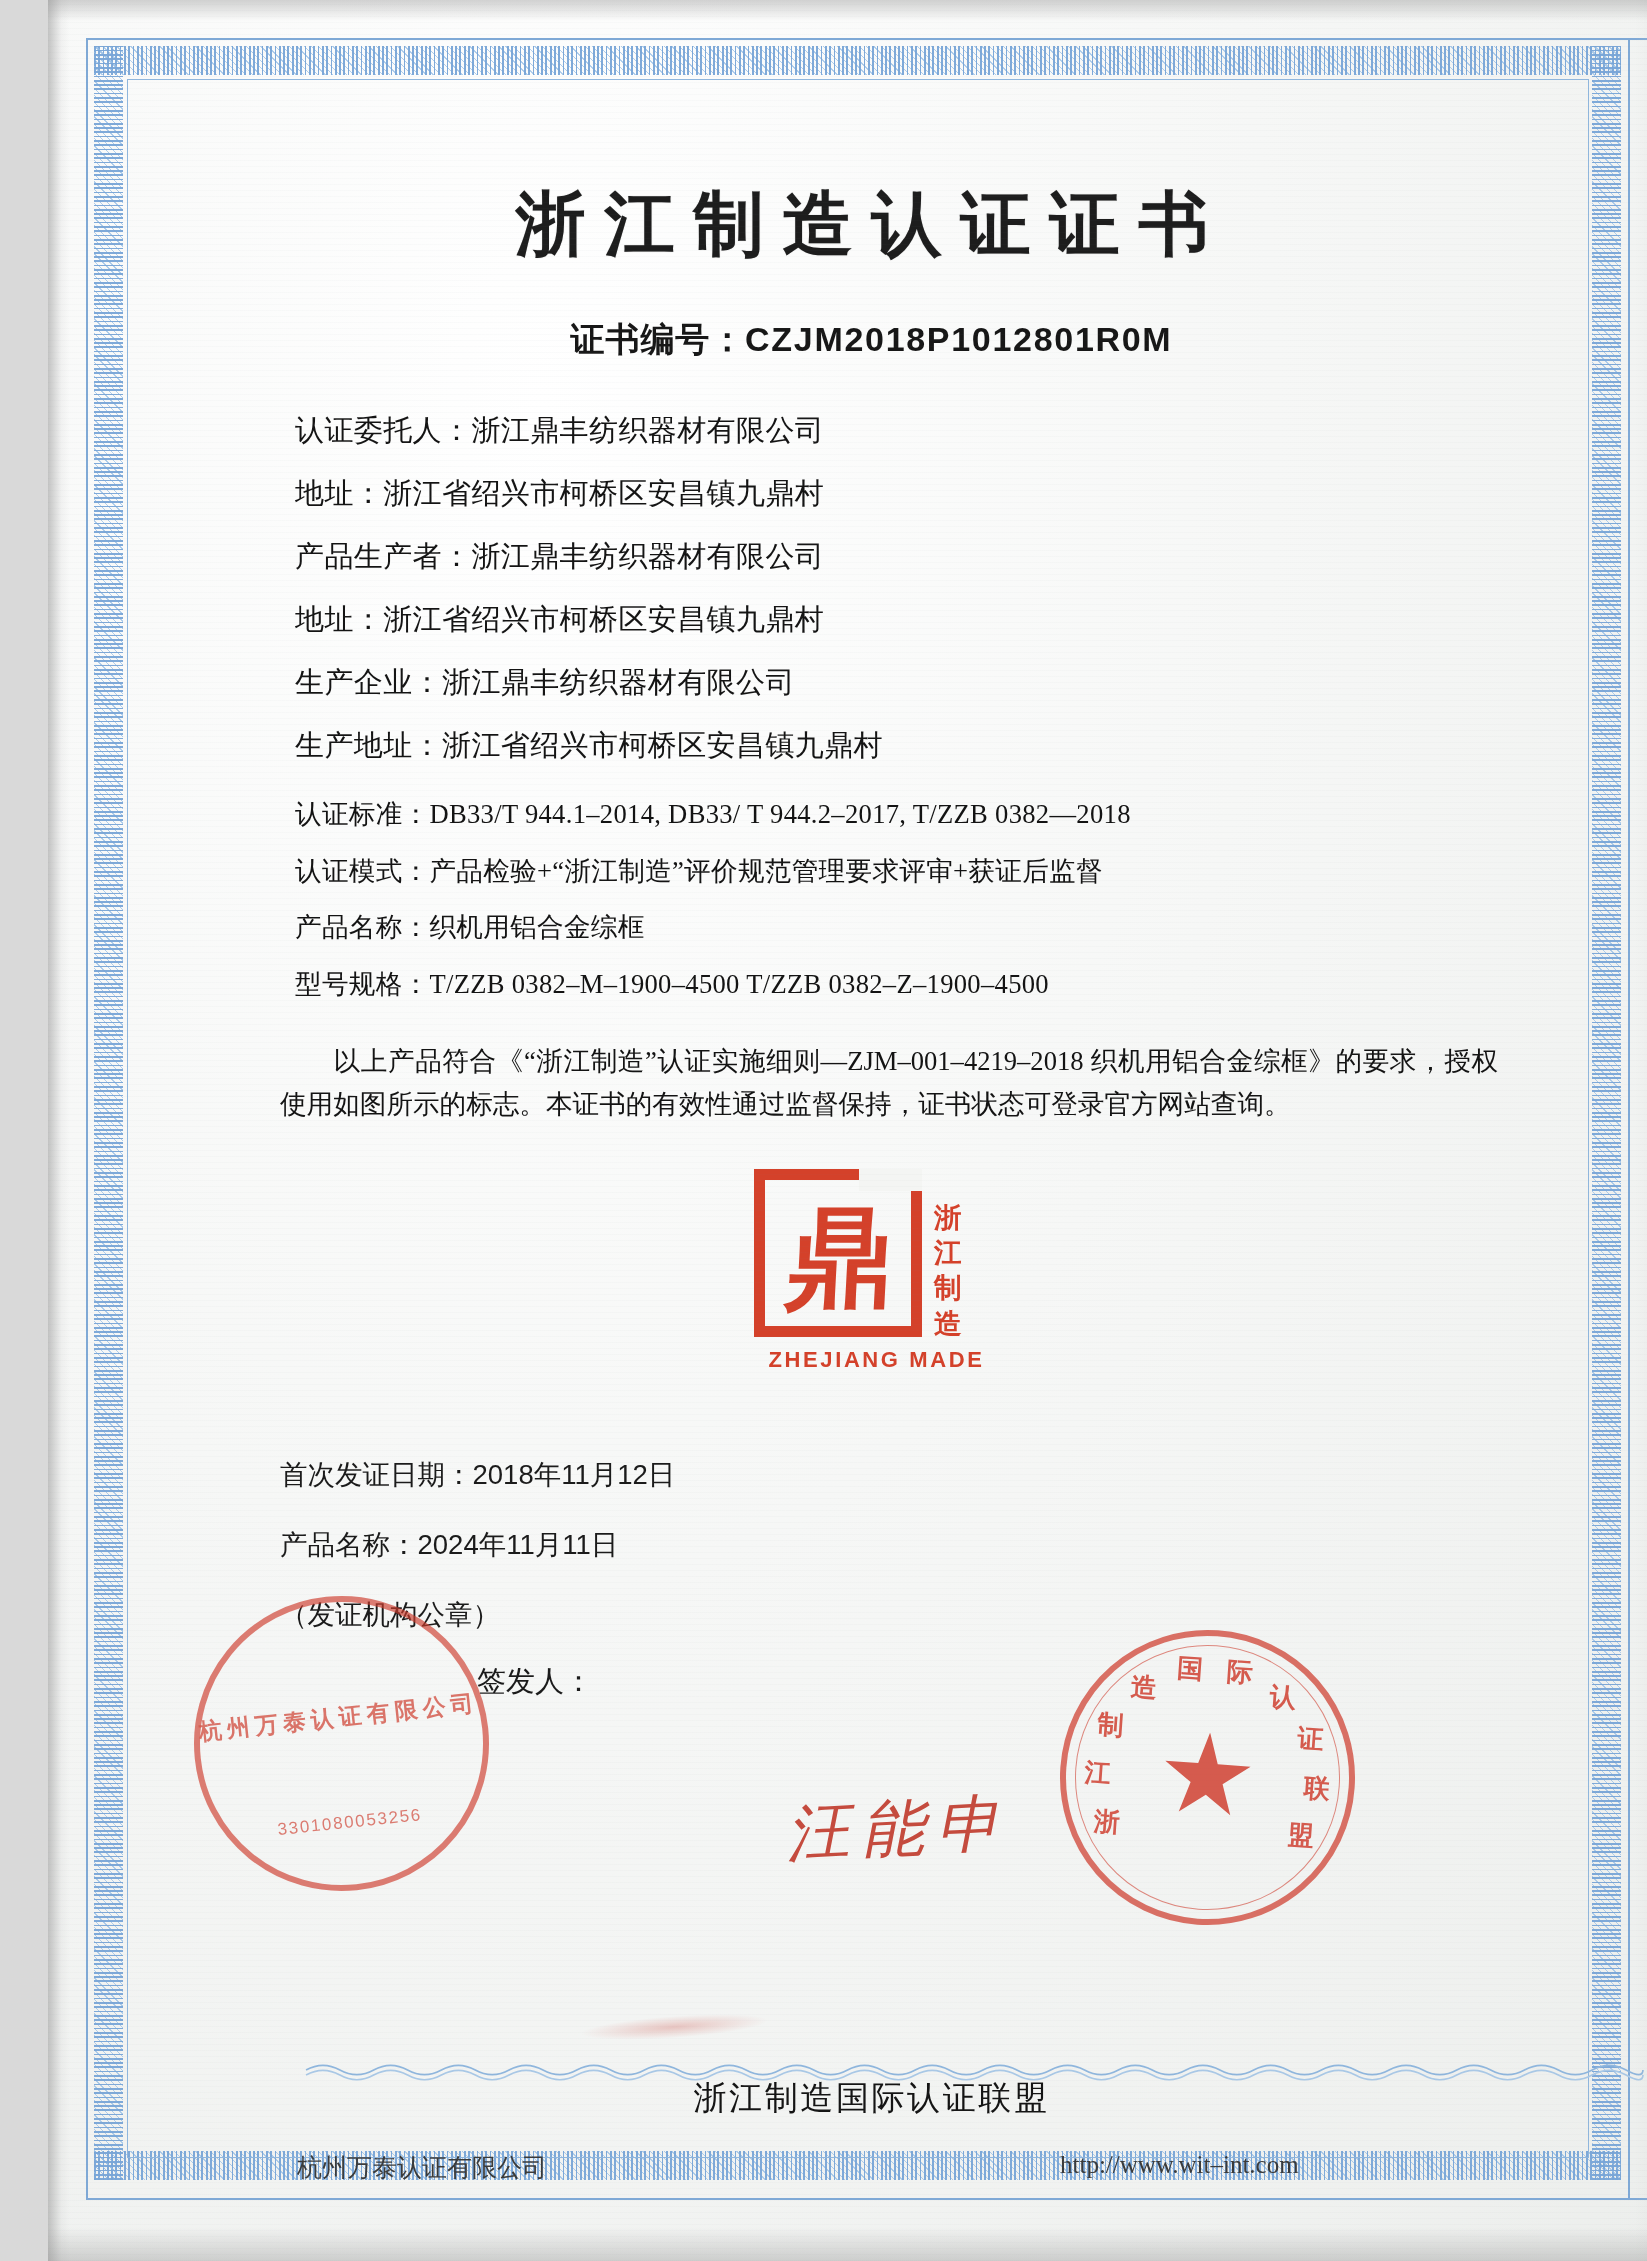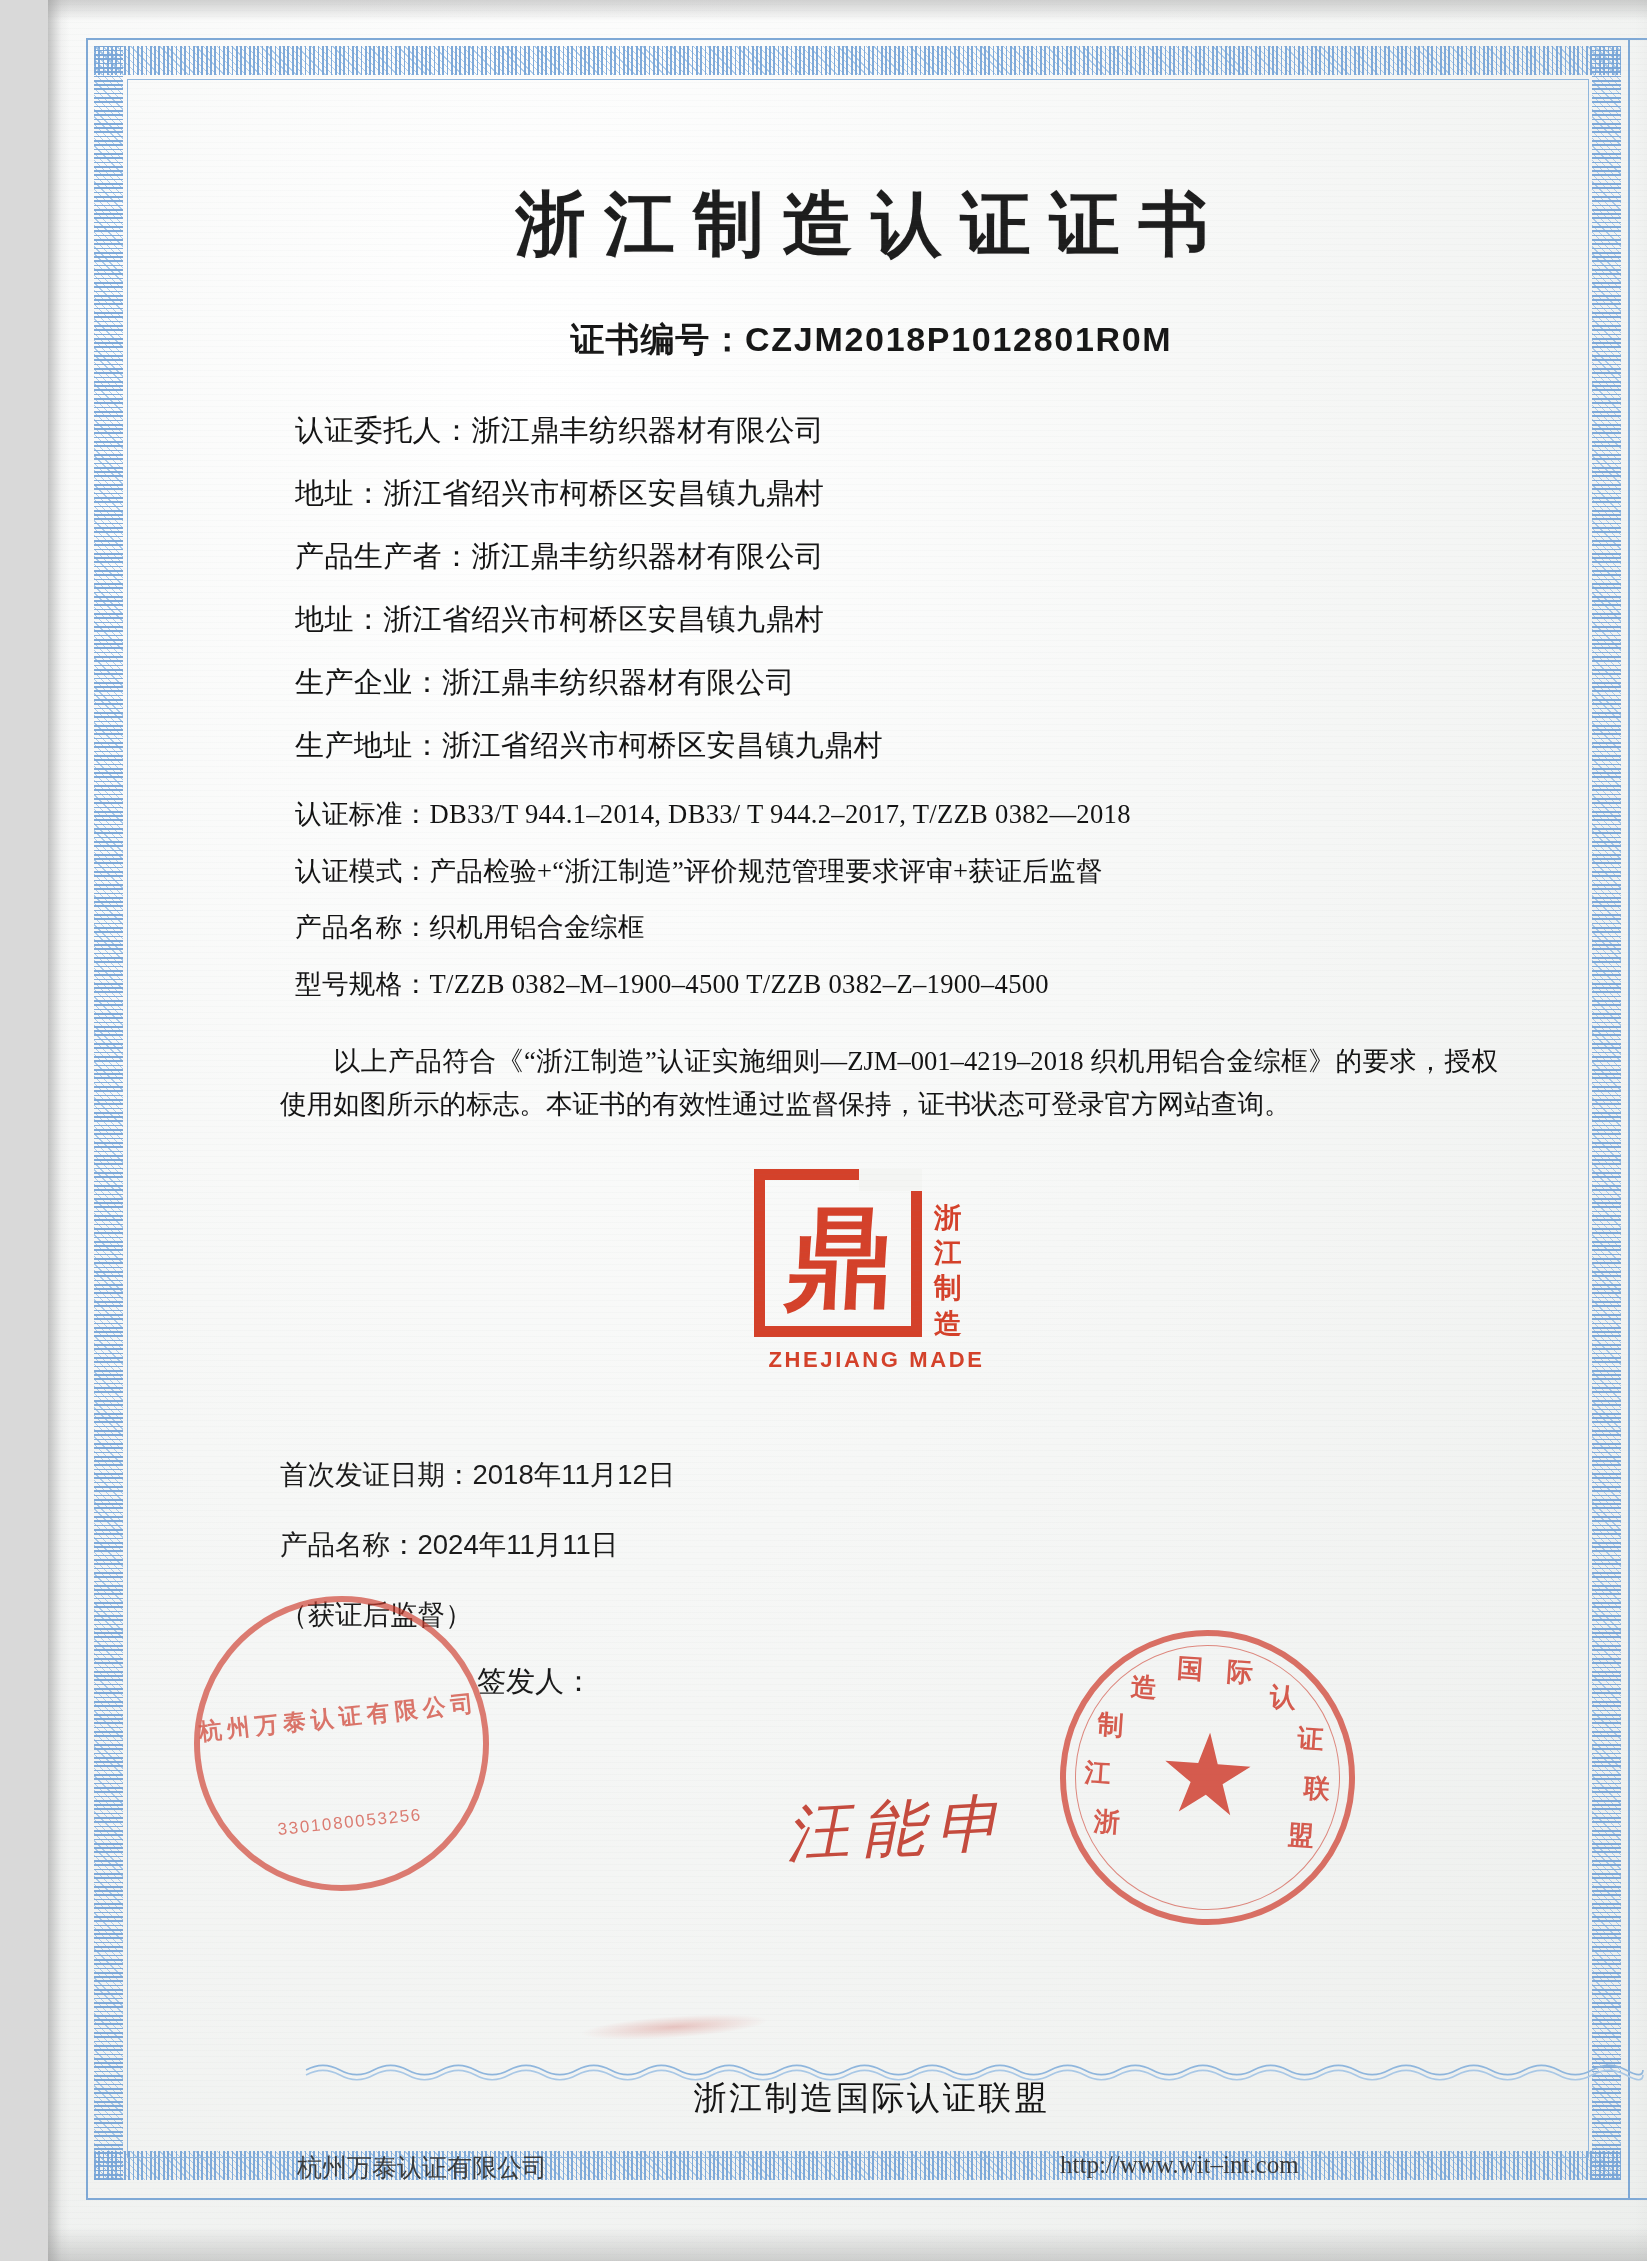--- a/index.html
+++ b/index.html
@@ -456,21 +456,21 @@
       <div class="logo-en">ZHEJIANG MADE</div>
     </div>
 
     <div class="dates">
       <div class="date-row">
         <span>首次发证日期：</span><span>2018年11月12日</span>
       </div>
       <div class="date-row">
         <span>产品名称：</span><span>2024年11月11日</span>
       </div>
-      <div class="seal-note">（获证后监督）</div>
+      <div class="seal-note">（发证机构公章）</div>
     </div>
 
     <div class="signer-row">
       <span>签发人：</span>
     </div>
 
     <div class="footer-sep">
       <svg width="1355" height="22" viewBox="0 0 1580 26">
         <path d="M0,13 Q20,2 40,13 T80,13 T120,13 T160,13 T200,13 T240,13 T280,13 T320,13 T360,13 T400,13 T440,13 T480,13 T520,13 T560,13 T600,13 T640,13 T680,13 T720,13 T760,13 T800,13 T840,13 T880,13 T920,13 T960,13 T1000,13 T1040,13 T1080,13 T1120,13 T1160,13 T1200,13 T1240,13 T1280,13 T1320,13 T1360,13 T1400,13 T1440,13 T1480,13 T1520,13 T1560,13 T1580,13" fill="none" stroke="#8fb6dd" stroke-width="2"></path>
         <path d="M0,19 Q20,8 40,19 T80,19 T120,19 T160,19 T200,19 T240,19 T280,19 T320,19 T360,19 T400,19 T440,19 T480,19 T520,19 T560,19 T600,19 T640,19 T680,19 T720,19 T760,19 T800,19 T840,19 T880,19 T920,19 T960,19 T1000,19 T1040,19 T1080,19 T1120,19 T1160,19 T1200,19 T1240,19 T1280,19 T1320,19 T1360,19 T1400,19 T1440,19 T1480,19 T1520,19 T1560,19 T1580,19" fill="none" stroke="#a9c8e6" stroke-width="2"></path>

